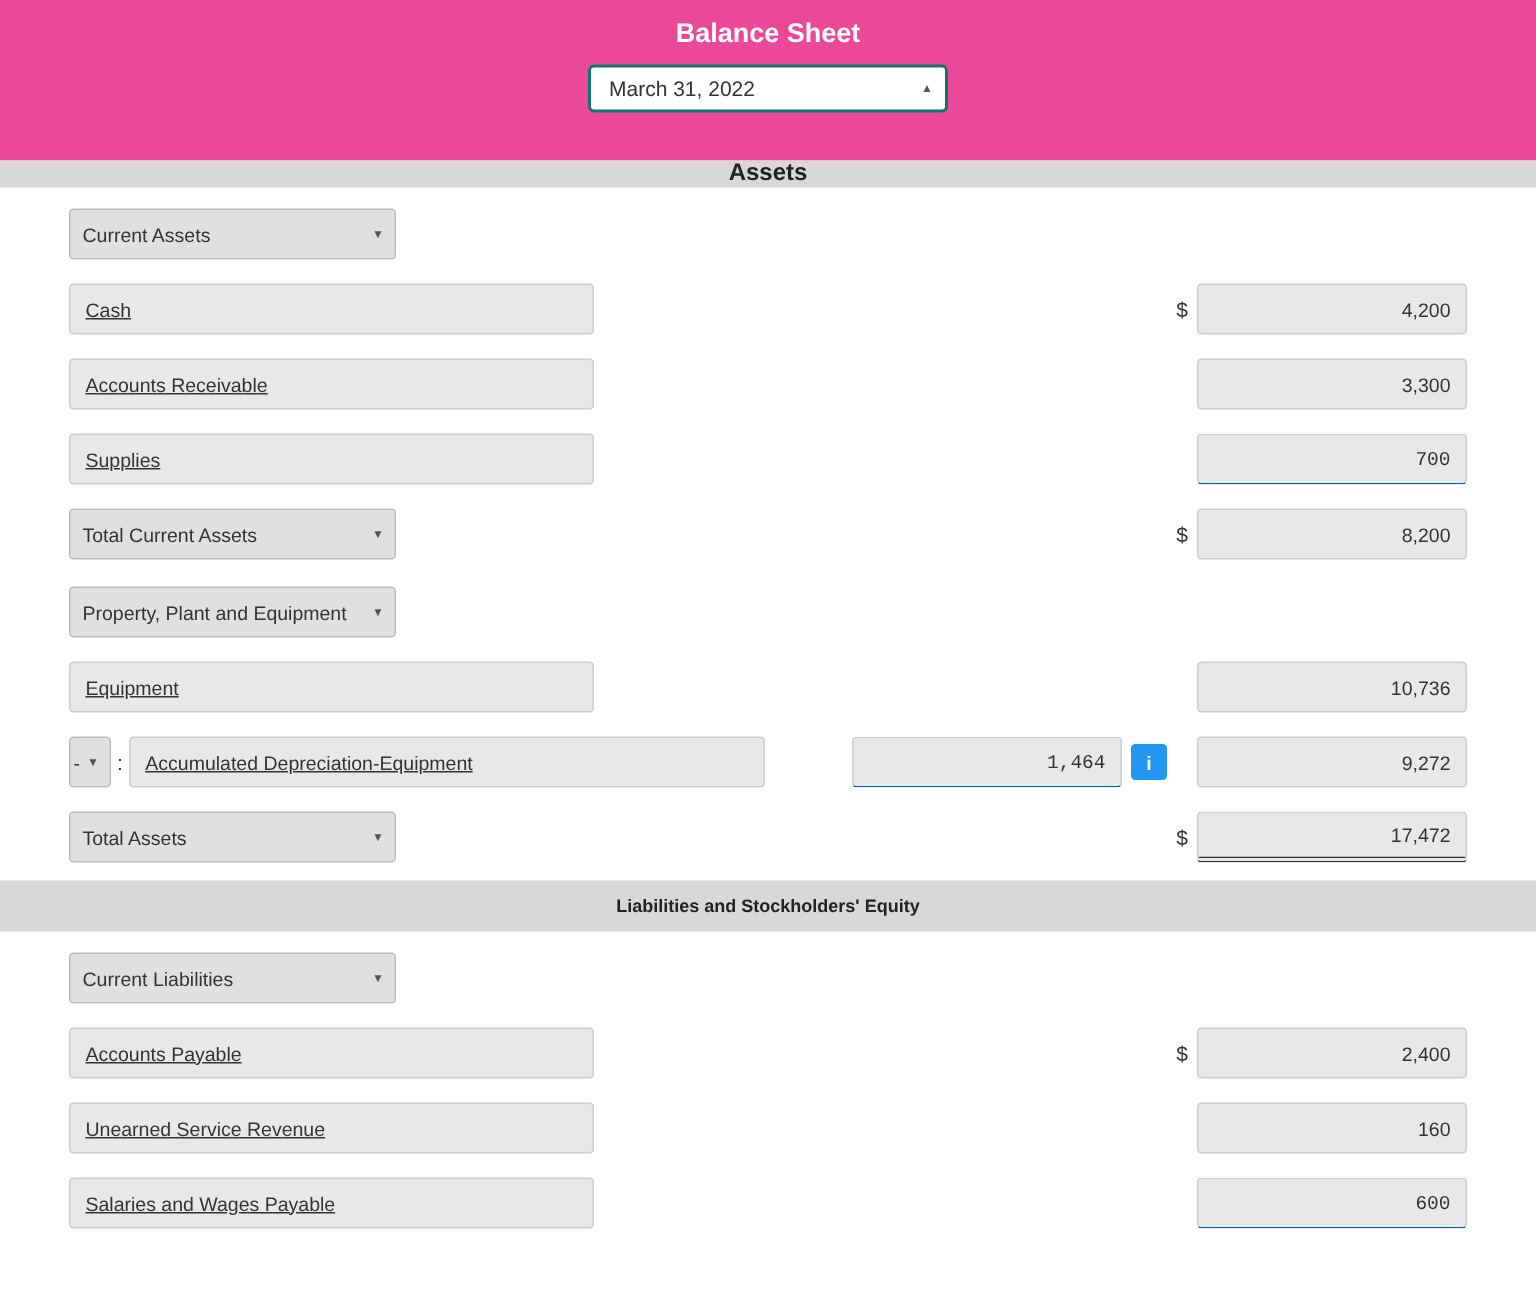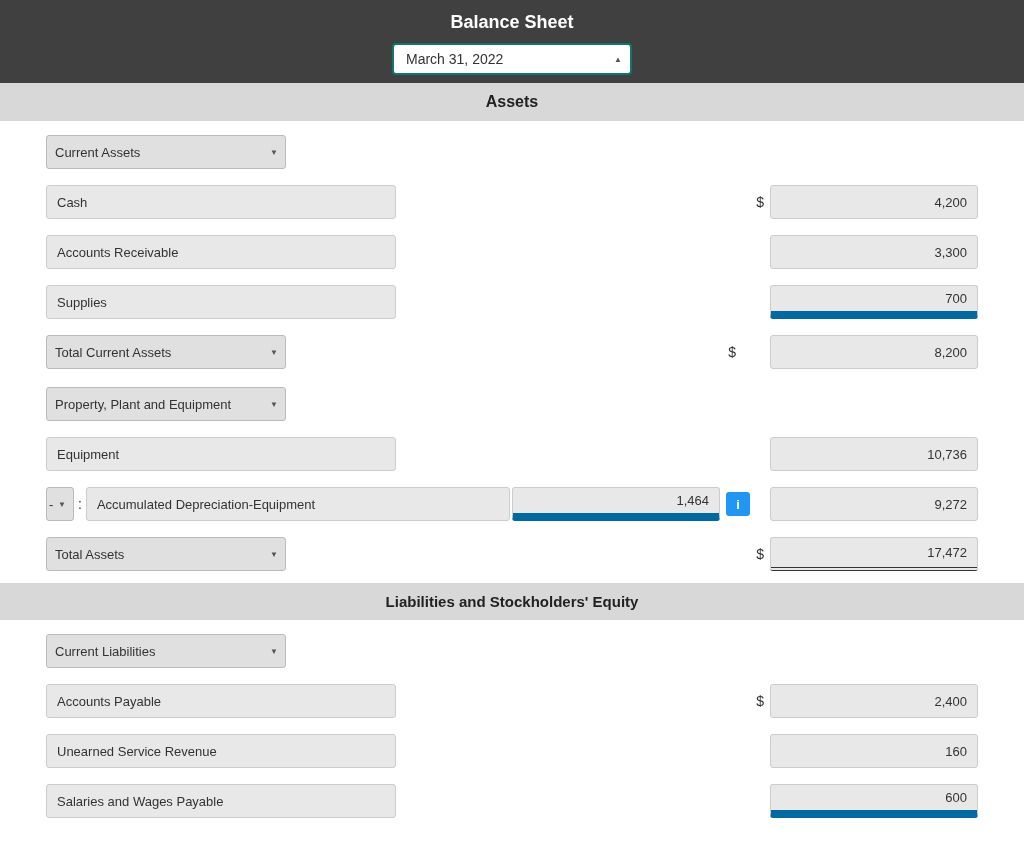--- a/index.html
+++ b/index.html
@@ -8,22 +8,22 @@
       font-size: 14px;
       background: #f0f0f0;
     }
     .page-wrapper {
       width: 1024px;
       min-height: 860px;
       background: #fff;
       overflow: hidden;
     }
     .header {
-      background: #404040;
-      padding: 12px 0 8px 0;
+      background: #ec4899;
+      padding: 12px 0 32px 0;
       text-align: center;
     }
     .header-title {
       color: #fff;
       font-size: 18px;
       font-weight: bold;
       margin-bottom: 10px;
     }
     .date-select {
       background: #fff;
@@ -50,21 +50,20 @@
       top: 50%;
       transform: translateY(-50%);
       color: #555;
       pointer-events: none;
     }
     .section-header {
       background: #d8d8d8;
       text-align: center;
       font-weight: bold;
       font-size: 16px;
-      padding: 10px;
       color: #222;
     }
     .content-area {
       padding: 0 46px;
     }
     .row {
       display: flex;
       align-items: center;
       padding: 8px 0;
     }
@@ -72,35 +71,36 @@
       background: #e8e8e8;
       border: 1px solid #ccc;
       border-radius: 3px;
       padding: 6px 10px;
       font-size: 13px;
       color: #333;
       width: 350px;
       height: 34px;
       display: flex;
       align-items: center;
+      text-decoration: underline;
     }
     .category-select-wrapper {
       position: relative;
       display: inline-block;
     }
     .category-select {
       background: #e0e0e0;
       border: 1px solid #bbb;
       border-radius: 3px;
       padding: 6px 28px 6px 8px;
       font-size: 13px;
       color: #333;
       appearance: none;
       -webkit-appearance: none;
-      width: 240px;
+      width: 218px;
       height: 34px;
       cursor: pointer;
     }
     .category-select-wrapper::after {
       content: '▼';
       font-size: 8px;
       position: absolute;
       right: 8px;
       top: 50%;
       transform: translateY(-50%);
@@ -112,29 +112,30 @@
       color: #333;
       margin: 0 6px;
     }
     .value-input {
       background: #e8e8e8;
       border: 1px solid #ccc;
       border-radius: 3px;
       padding: 6px 10px;
       font-size: 13px;
       color: #333;
-      width: 208px;
+      width: 180px;
       height: 34px;
       text-align: right;
       display: flex;
       align-items: center;
       justify-content: flex-end;
     }
     .underline-input {
-      border-bottom: 8px solid #0369a1;
+      border-bottom: 1px solid #0369a1;
+      font-family: Liberation Mono, monospace;
     }
     .spacer {
       flex: 1;
     }
     .info-btn {
       background: #2196f3;
       color: #fff;
       border: none;
       border-radius: 3px;
       width: 24px;
@@ -147,21 +148,21 @@
       align-items: center;
       justify-content: center;
     }
     .double-underline {
       border-bottom: 4px double #333;
     }
     .liabilities-header {
       background: #d8d8d8;
       text-align: center;
       font-weight: bold;
-      font-size: 15px;
+      font-size: 12px;
       padding: 10px;
       color: #222;
       margin-top: 0;
     }
   </style>
 </head>
 <body>
 
 <div class="page-wrapper">
 
@@ -200,21 +201,21 @@
       <div class="spacer"></div>
       <div class="value-input">3,300</div>
     </div>
 
     <div class="row">
       <div class="label-input">Supplies</div>
       <div class="spacer"></div>
       <div class="value-input underline-input">700</div>
     </div>
 
-    <div class="row" style="padding-bottom:10px;gap:28px;">
+    <div class="row" style="padding-bottom:10px;">
       <div class="category-select-wrapper">
         <select class="category-select">
           <option>Total Current Assets</option>
         </select>
       </div>
       <div class="spacer"></div>
       <span class="dollar-sign">$</span>
       <div class="value-input">8,200</div>
     </div>
 

